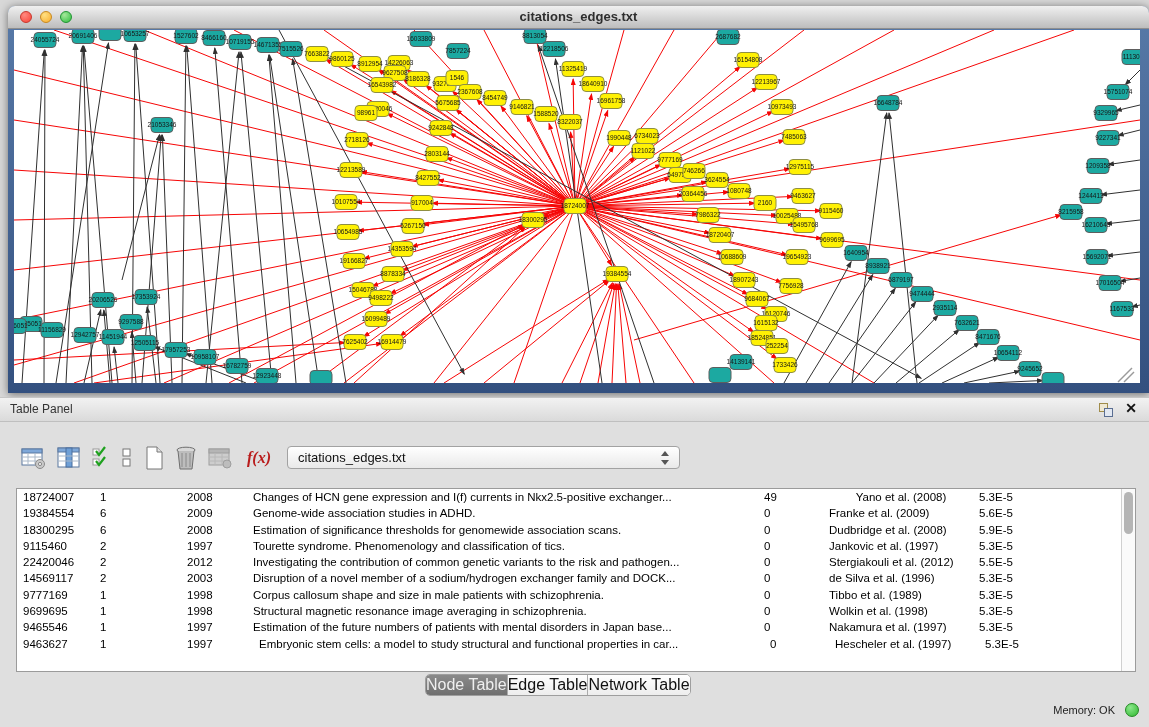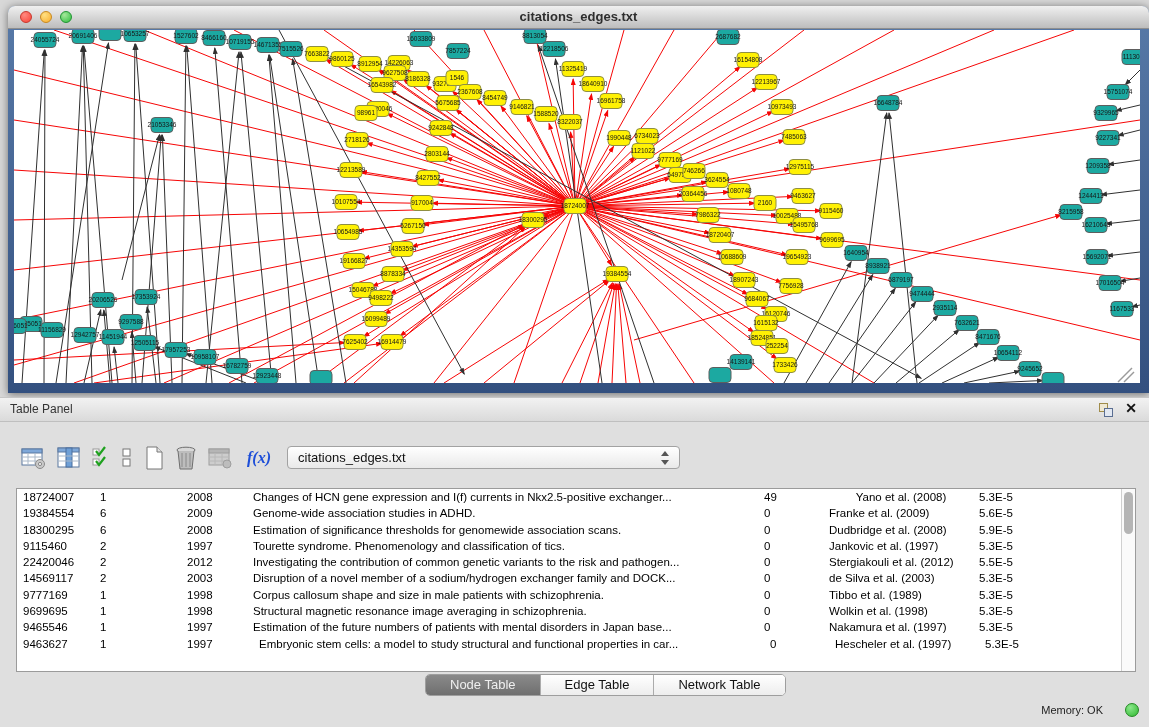--- a/index.html
+++ b/index.html
@@ -29,21 +29,21 @@
   .table-panel{position:absolute;left:0;top:397px;width:1149px;height:330px;background:#DFDFDF;}
   .panel-header{height:23px;background:linear-gradient(#F2F2F2,#DADADA);
     border-top:1px solid #C6C6C6;border-bottom:1px solid #BFBFBF;position:relative;padding-left:38px;}
   .panel-title{position:absolute;left:10px;top:4px;font-size:12px;color:#333;}
   .float-icon{position:absolute;right:36px;top:5px;width:14px;height:14px;}
   .sq1{position:absolute;left:0;top:0;width:7px;height:7px;border:1px solid #A08C4A;background:#EFE8D2;}
   .sq2{position:absolute;right:0;bottom:0;width:7px;height:7px;border:1px solid #5A6E92;background:#E2E8F2;}
   .close-icon{position:absolute;right:12px;top:2px;font-size:14px;font-weight:bold;color:#111;cursor:default;}
   .toolbar{position:absolute;left:20px;top:45px;height:32px;display:flex;align-items:center;gap:9px;}
   .tb-icon{display:inline-block;}
-  .fx{font-style:italic;font-family:"Liberation Serif",serif;font-size:16px;font-weight:bold;color:#1d4ed8;padding-left:4px;}
+  .fx{font-style:italic;font-family:"Liberation Serif",serif;font-size:16px;font-weight:bold;color:#b91c1c;padding-left:4px;}
   .combo{position:absolute;left:287px;top:49px;width:393px;height:23px;box-sizing:border-box;
     border:1px solid #A2A2A2;border-radius:4px;background:linear-gradient(#FFFFFF,#E9E9E9);
     font-size:13px;color:#111;padding-left:10px;line-height:21px;}
   .stepper{position:absolute;right:9px;top:3px;width:9px;height:16px;}
   .stepper .up{position:absolute;top:1px;left:0;width:0;height:0;
     border-left:4px solid transparent;border-right:4px solid transparent;border-bottom:5px solid #555;}
   .stepper .dn{position:absolute;bottom:1px;left:0;width:0;height:0;
     border-left:4px solid transparent;border-right:4px solid transparent;border-top:5px solid #555;}
   .table-wrap{position:absolute;left:16px;top:91px;width:1120px;height:184px;background:#FFF;
     border:1px solid #9B9B9B;box-sizing:border-box;overflow:hidden;}
@@ -54,25 +54,25 @@
   .th.first{background:#EAEAEA;border-right:1px solid #B5B5B5;}
   .sortmark{color:#F4FBFF;font-size:10px;margin-right:3px;}
   .tr{display:flex;height:16.3px;}
   .td{box-sizing:border-box;padding-left:6px;font-size:11.5px;color:#000;line-height:16.3px;
     white-space:nowrap;overflow:hidden;}
   .vscroll{position:absolute;right:0;top:0;width:14px;height:182px;background:#FAFAFA;
     border-left:1px solid #D0D0D0;box-sizing:border-box;}
   .vthumb{position:absolute;left:2px;top:3px;width:9px;height:42px;border-radius:5px;background:#B5B5B5;}
   .tabs{position:absolute;left:425px;top:277px;display:flex;height:20px;border:1px solid #9E9E9E;
     border-radius:5px;overflow:hidden;background:#FFF;}
-  .tab{font-size:13px;line-height:19px;padding:0 24px;border-right:1px solid #ABABAB;
+  .tab{font-size:16px;line-height:19px;padding:0 0;border-right:1px solid #ABABAB;
     background:linear-gradient(#FFFFFF,#EDEDED);color:#111;white-space:nowrap;}
   .tab:last-child{border-right:none;}
   .tab.sel{background:linear-gradient(#8A8A8A,#6F6F6F);color:#EFEFEF;}
-  .memory{position:absolute;right:10px;top:306px;display:flex;align-items:center;gap:22px;
+  .memory{position:absolute;right:10px;top:306px;display:flex;align-items:center;gap:10px;
     font-size:11px;color:#222;}
   .mem-dot{width:14px;height:14px;border-radius:50%;
     background:radial-gradient(circle at 35% 30%,#8BE88B,#2FB82F);border:1px solid #238823;box-sizing:border-box;}
 </style>
 </head>
 <body>
 
 <div class="net-window">
   <div class="titlebar">
     <div class="lights">
@@ -867,21 +867,21 @@
           <div class="td" style="width: 65px;">0</div>
           <div class="td" style="width: 150px;">Stergiakouli et al. (2012)</div>
           <div class="td" style="width: 150px;">5.5E-5</div>
         </div>
         <div class="tr">
           <div class="td" style="width: 77px;">14569117</div>
           <div class="td" style="width: 87px;">2</div>
           <div class="td" style="width: 66px;">2003</div>
           <div class="td" style="width: 511px;">Disruption of a novel member of a sodium/hydrogen exchanger family and DOCK...</div>
           <div class="td" style="width: 65px;">0</div>
-          <div class="td" style="width: 150px;">de Silva et al. (2003)</div>
+          <div class="td" style="width: 150px;">de Silva et al. (1996)</div>
           <div class="td" style="width: 150px;">5.3E-5</div>
         </div>
         <div class="tr">
           <div class="td" style="width: 77px;">9777169</div>
           <div class="td" style="width: 87px;">1</div>
           <div class="td" style="width: 66px;">1998</div>
           <div class="td" style="width: 511px;">Corpus callosum shape and size in male patients with schizophrenia.</div>
           <div class="td" style="width: 65px;">0</div>
           <div class="td" style="width: 150px;">Tibbo et al. (1989)</div>
           <div class="td" style="width: 150px;">5.3E-5</div>

